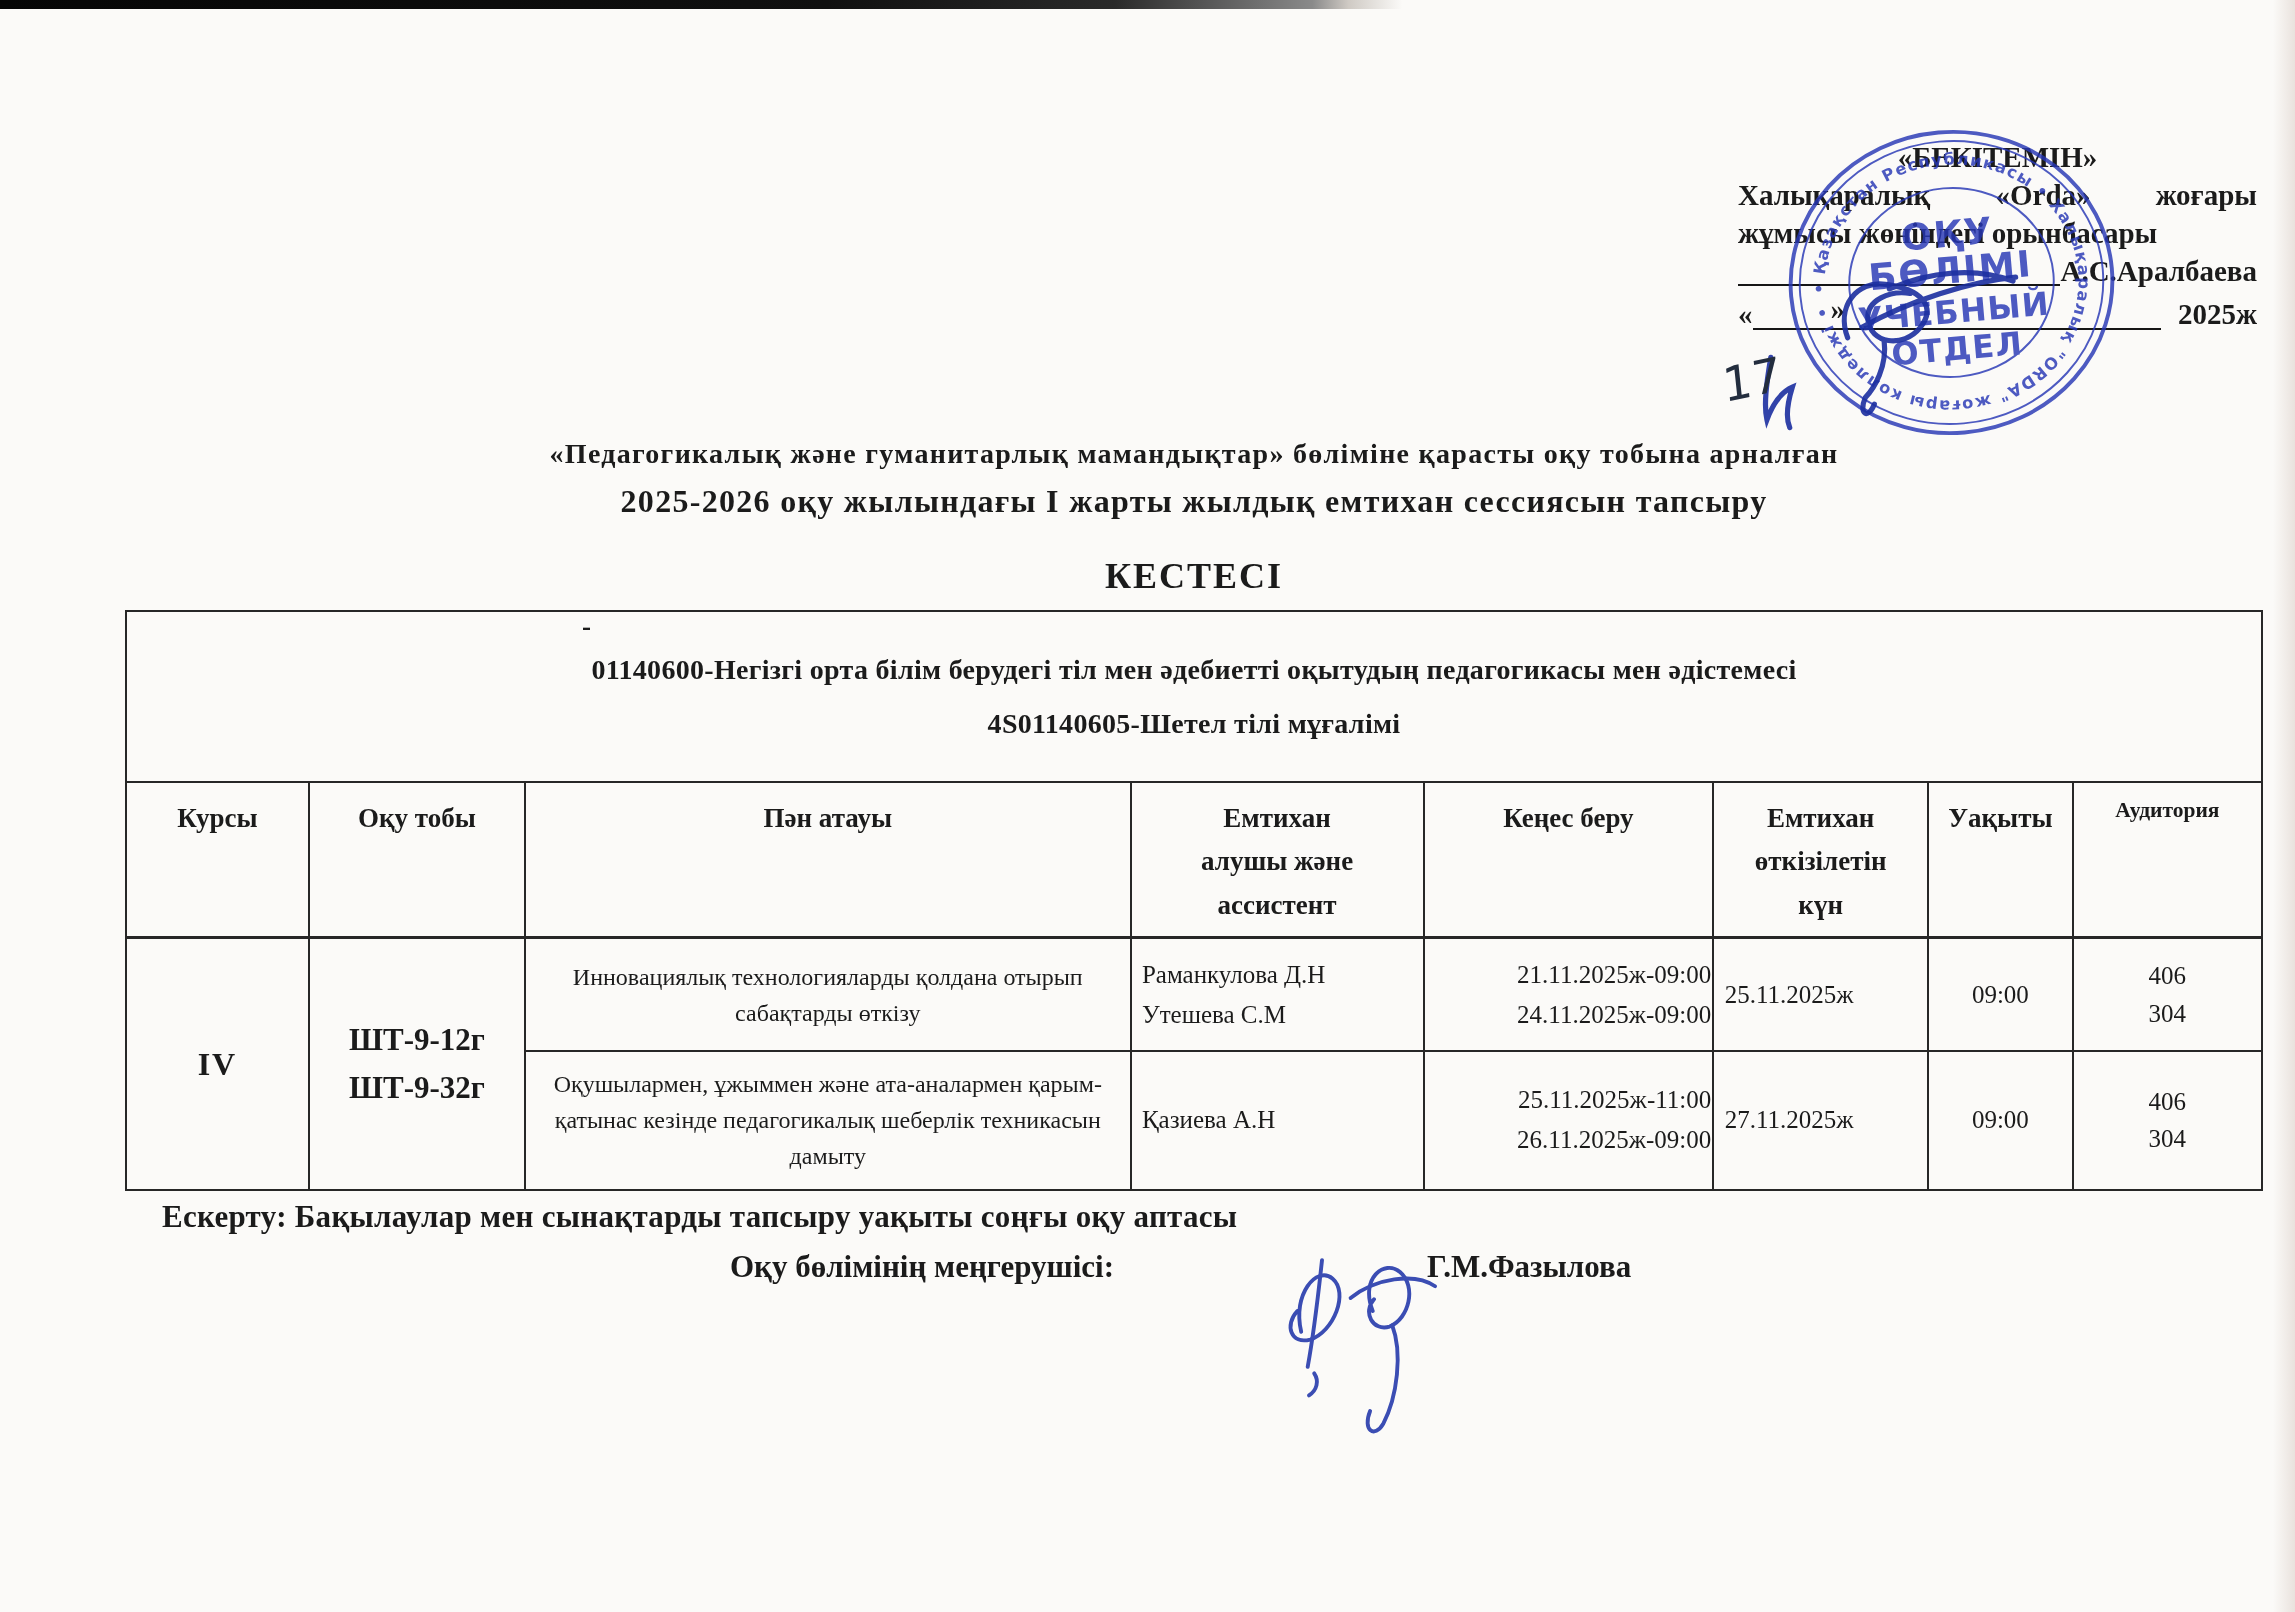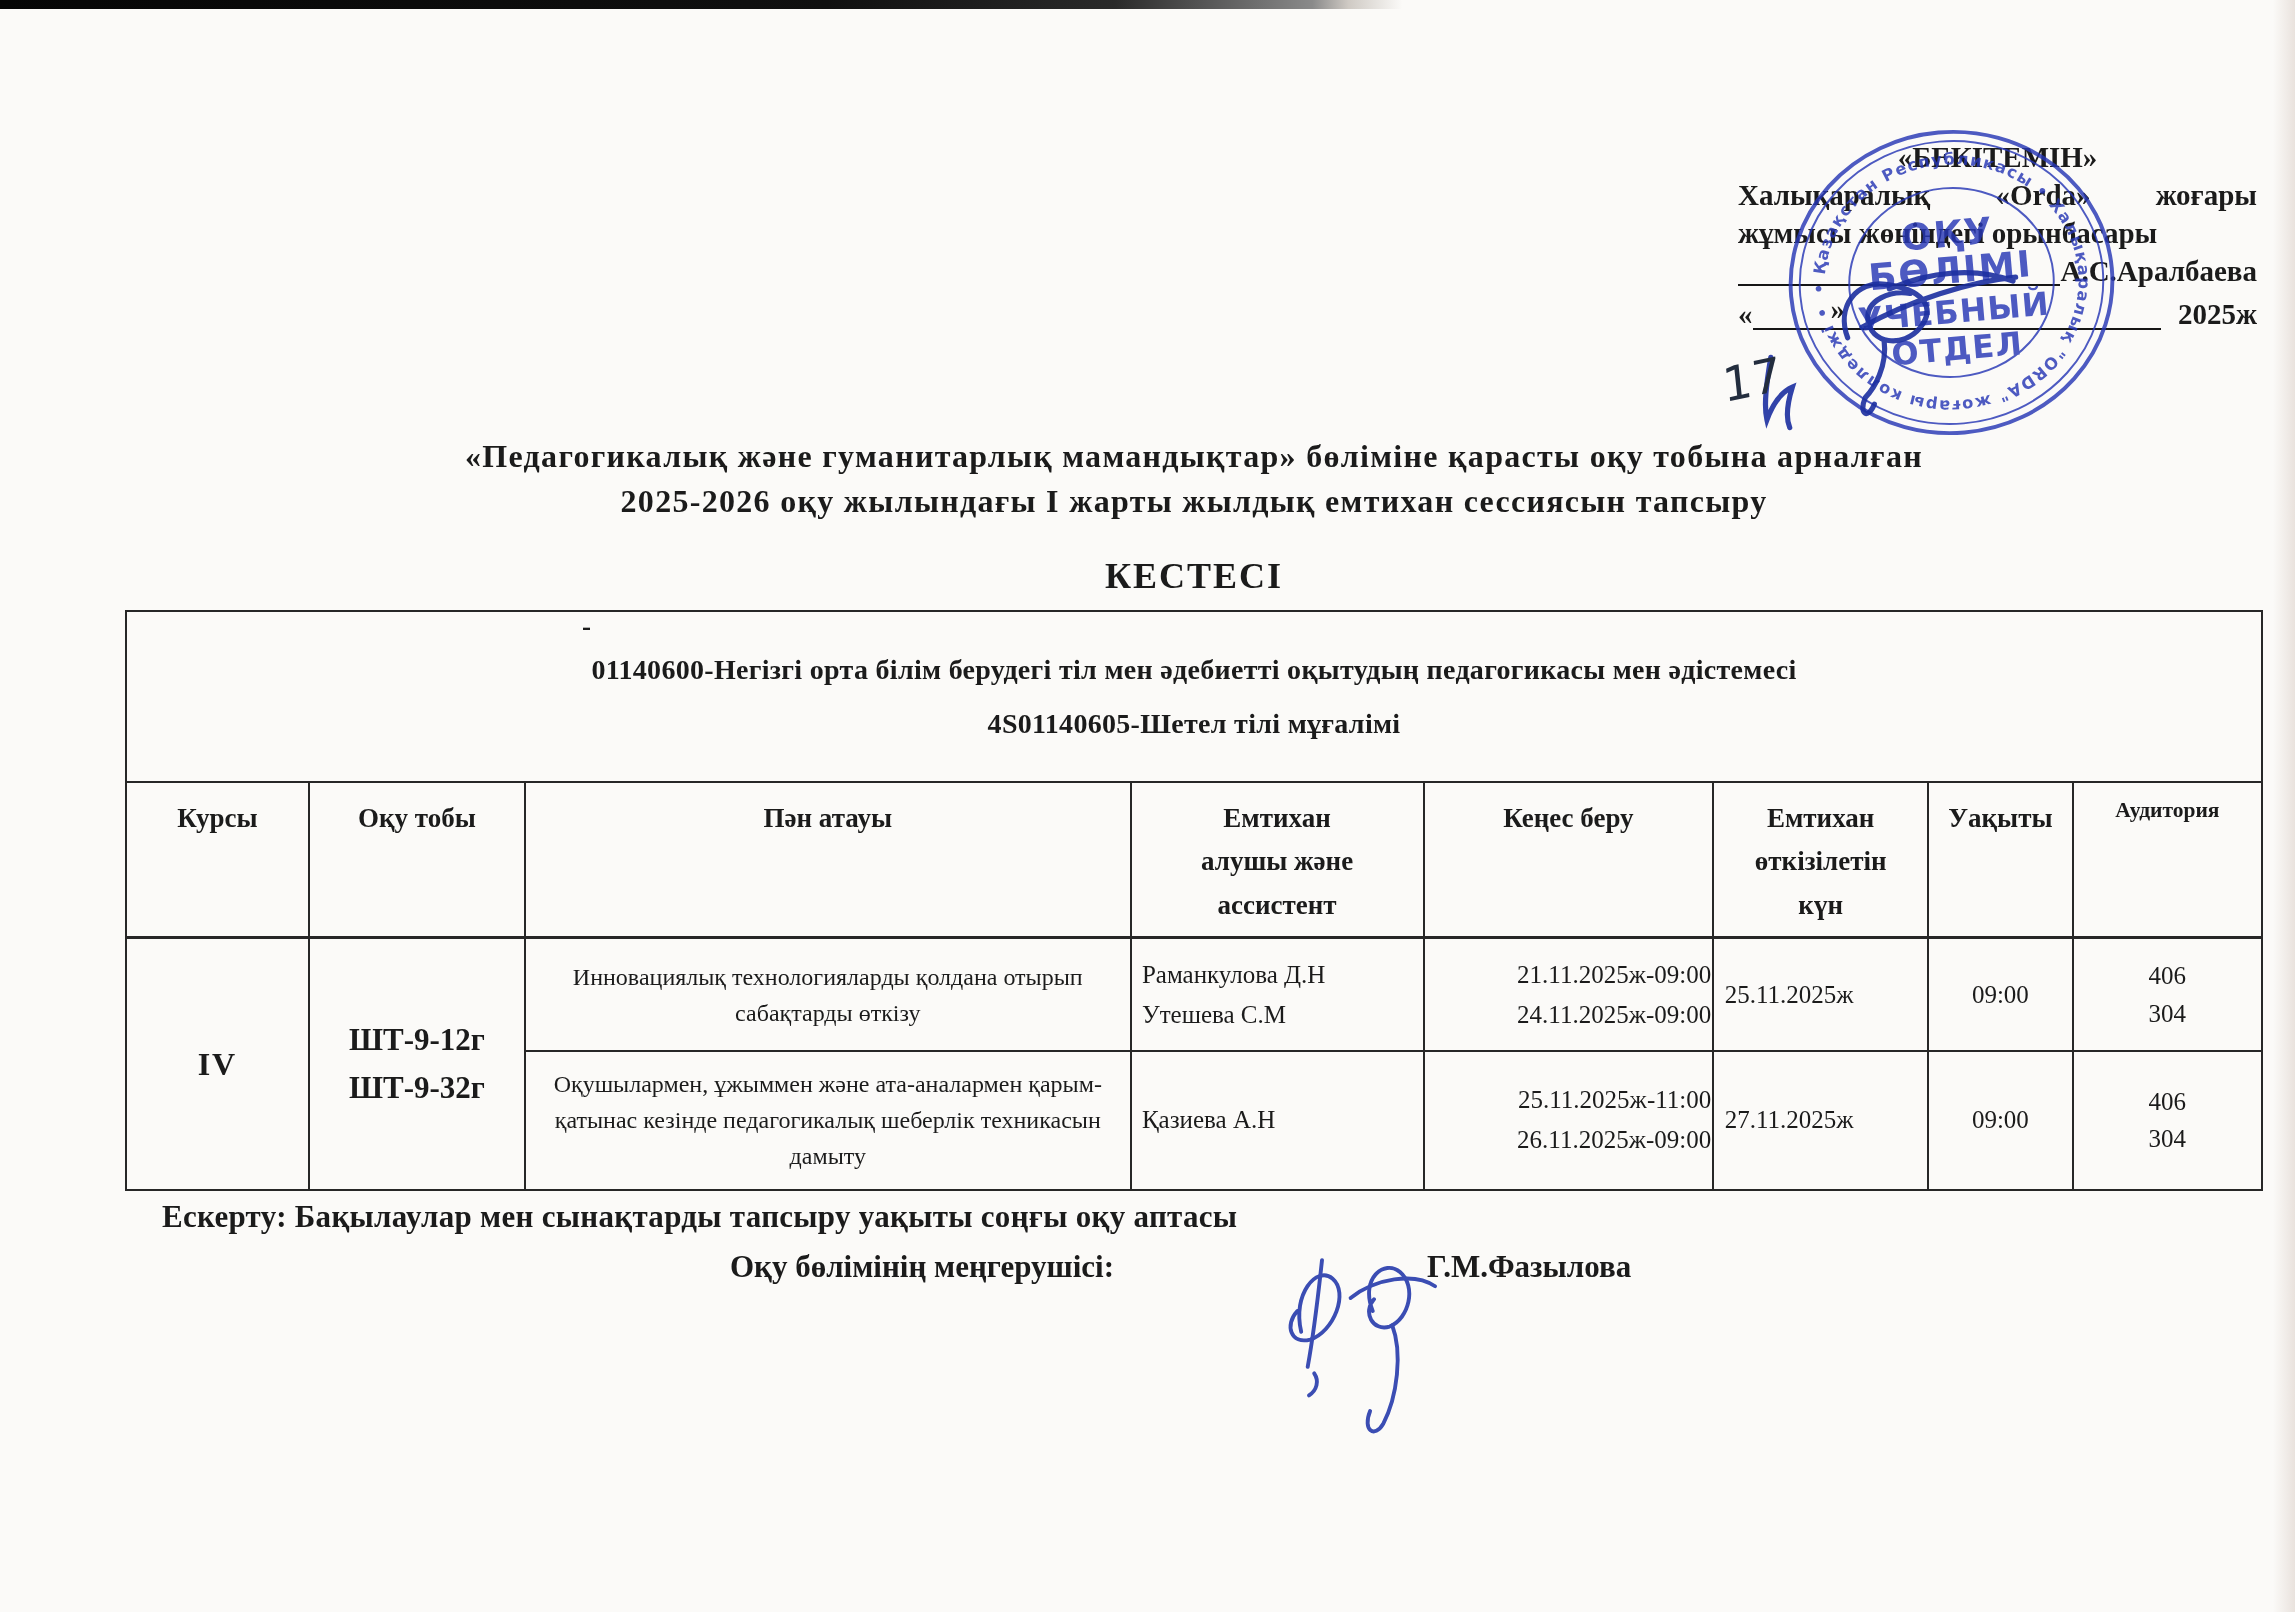--- a/index.html
+++ b/index.html
@@ -30,21 +30,21 @@
   .approval .j { text-align:justify; text-align-last:justify; }
   .sig-line { display:flex; align-items:flex-end; }
   .sig-line .fill { flex:1 1 auto; border-bottom:2.6px solid #161616; margin-bottom:3.9px; }
   .date-line { display:flex; align-items:flex-end; }
   .date-line .ugroup { flex:1 1 auto; display:flex; align-items:flex-end; border-bottom:2.6px solid #161616; margin-bottom:2.6px; }
   .date-line .day-gap { width:78px; display:inline-block; }
   .date-line .year { margin-left:17px; }
 
   
   .title-line { left:125px; width:2138px; text-align:center; font-weight:bold; }
-  .t1 { top:438px; font-size:32px; letter-spacing:1.3px; }
+  .t1 { top:438px; font-size:28px; letter-spacing:1.3px; }
   .t2 { top:483px; font-size:32px; letter-spacing:1.3px; }
   .kestesi { top:555px; font-size:36px; letter-spacing:2px; }
 
   
   table.sched { position:absolute; left:125px; top:610px; width:2138px;
     border-collapse:collapse; table-layout:fixed;border-radius:12px; }
   table.sched, table.sched td { border:2px solid #272727; }
   table.sched { border-width:2.6px; }
   td { overflow:hidden; }
   .specialty-cell { height:167px; text-align:center; vertical-align:middle;

